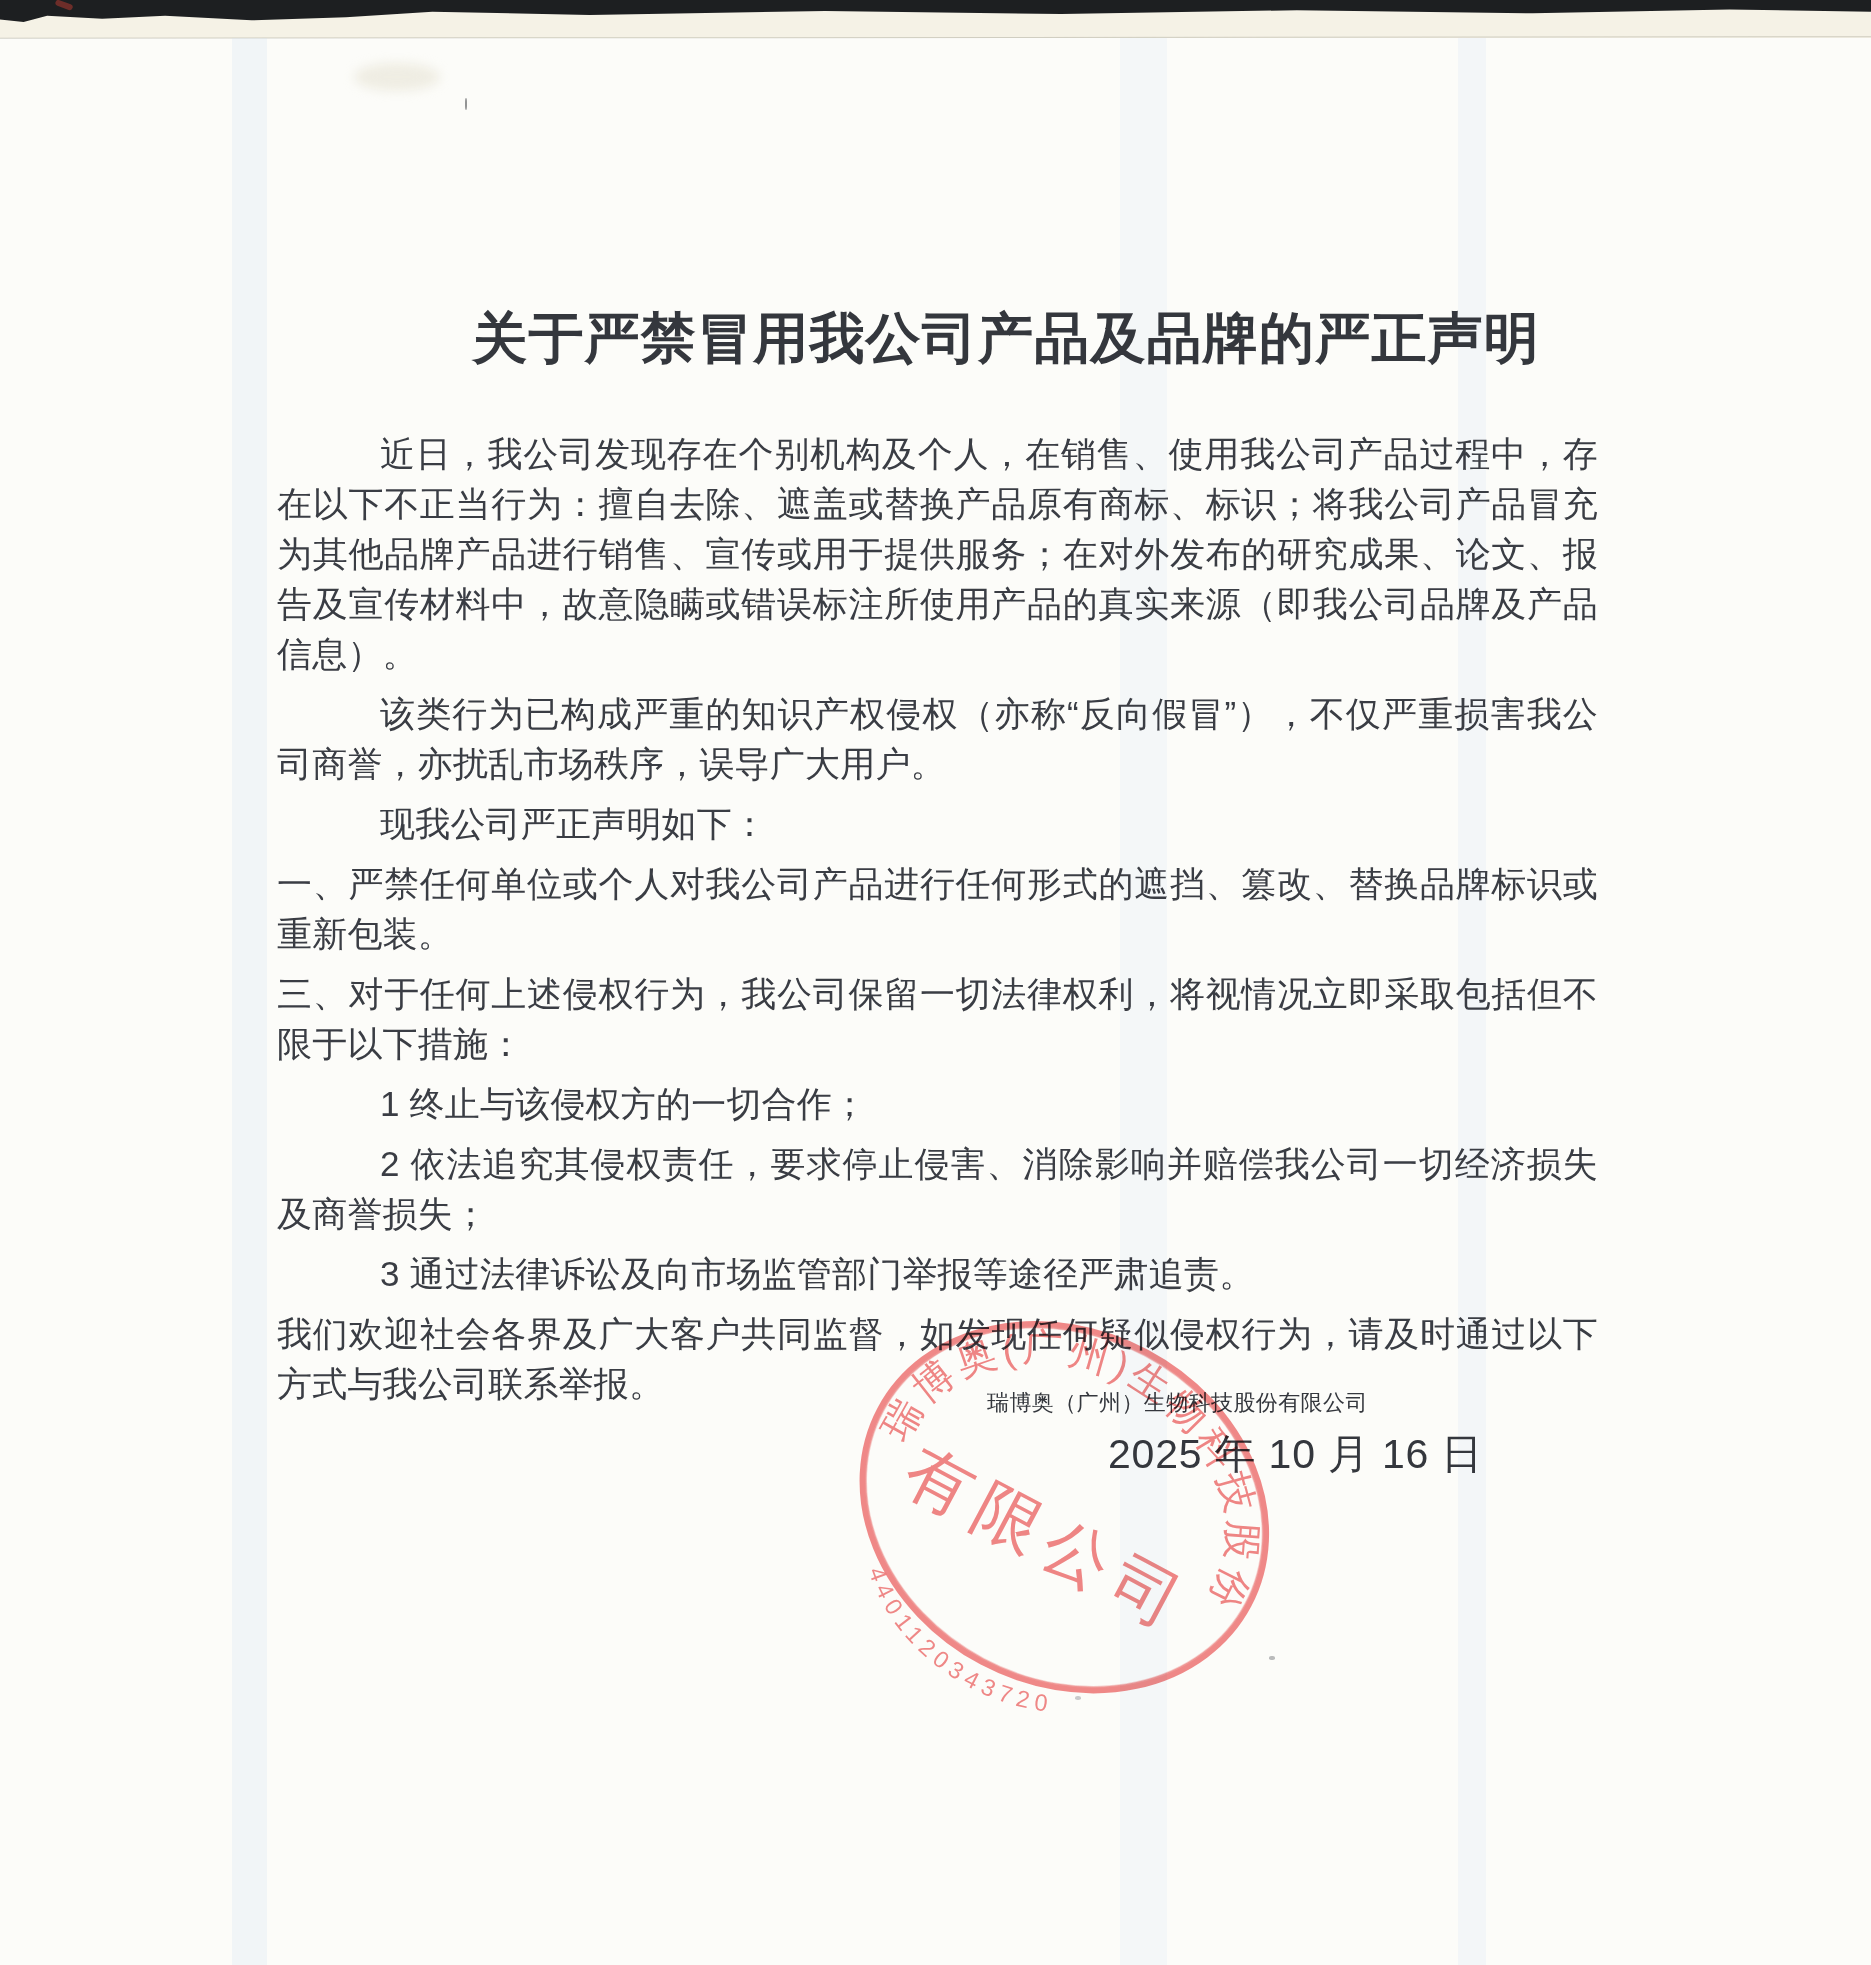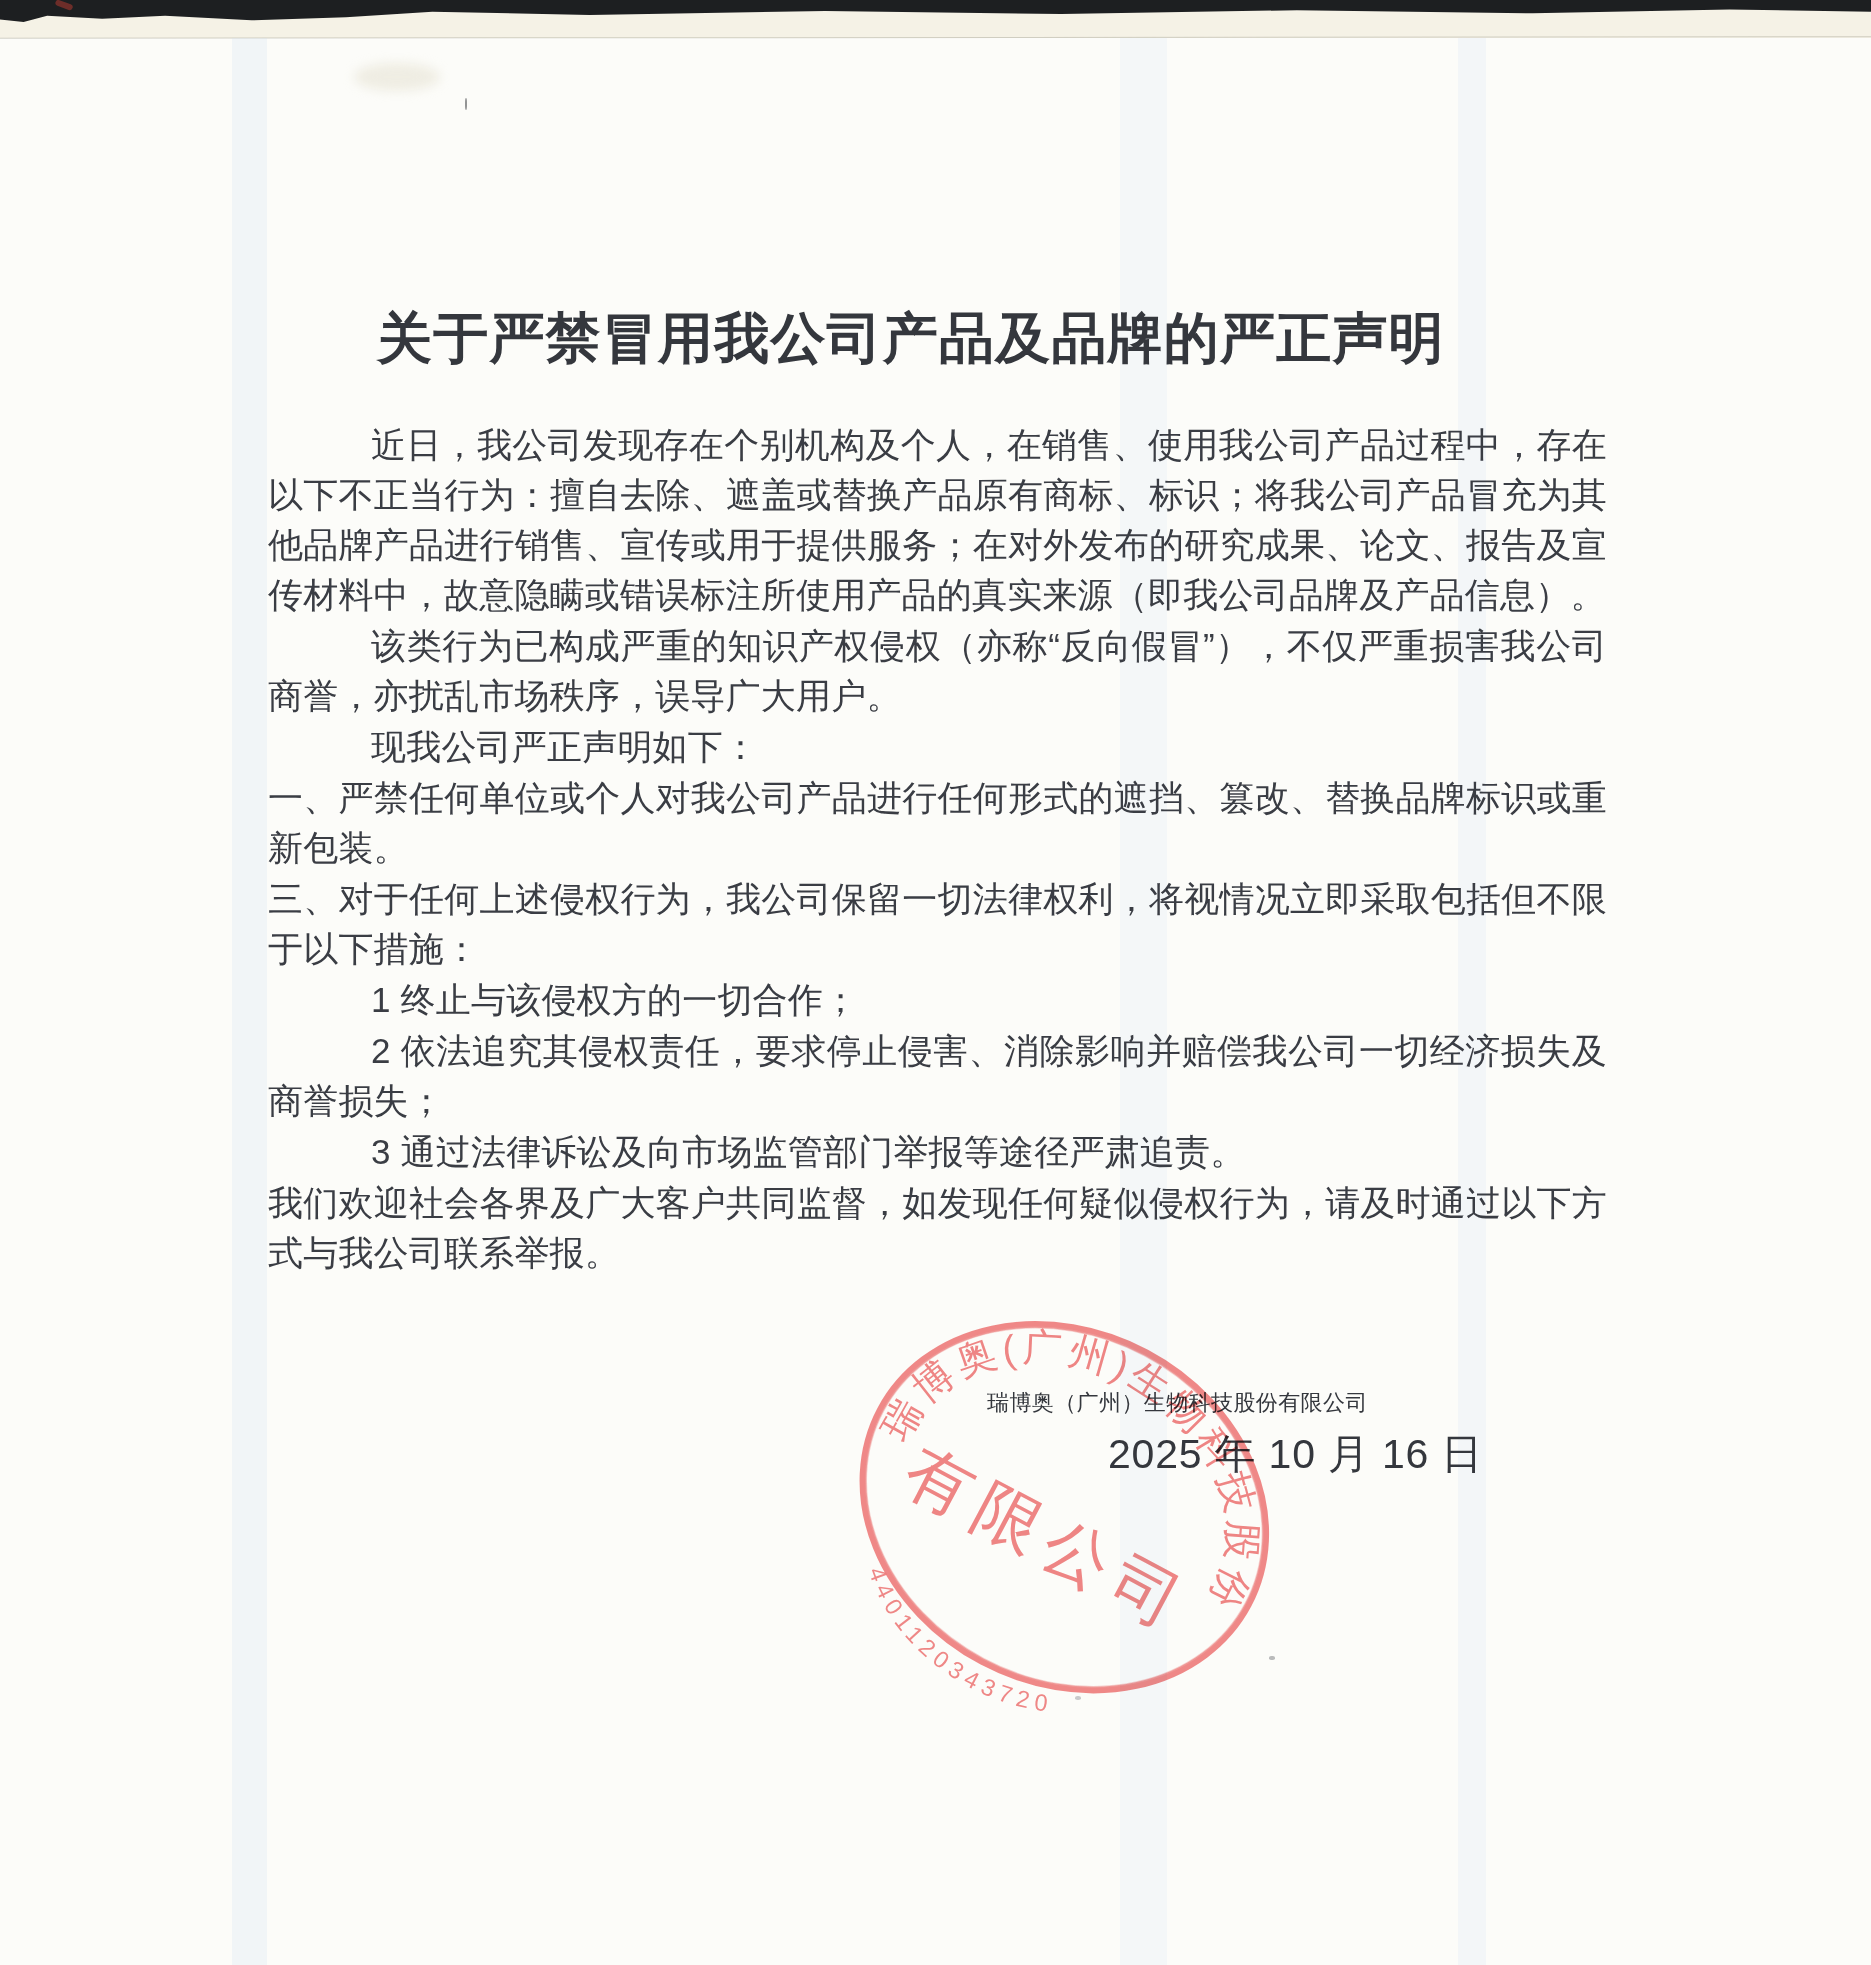--- a/index.html
+++ b/index.html
@@ -30,32 +30,32 @@
     transform:rotate(20deg);border-radius:3.1px;
   }
   
   .streak{position:absolute;top:38px;bottom:0;pointer-events:none;}
   .streak.s1{left:232px;width:35px;background:rgba(206,223,243,.22);}
   .streak.s2{left:1120px;width:47px;background:rgba(206,223,243,.16);}
   .streak.s3{left:1458px;width:27.5px;background:rgba(206,223,243,.18);}
 
   .title{
     position:absolute;top:302px;left:377px;width:1163px;
-    text-align:left;
+    text-align:right;
     font-size:55px;font-weight:700;letter-spacing:1.2px;
     color:#34373d;
     white-space:nowrap;
   }
   .content{
     position:absolute;left:267px;top:419px;width:1341px;
     font-size:35px;line-height:50px;letter-spacing:0.2px;
     color:#3a3d44;
     text-align:justify;
   }
-  .content p{margin:1px;padding:0;}
+  .content p{margin:10px;padding:0;}
   .content p.indent{text-indent:103px;}
 
   .sig-company{
     position:absolute;left:987px;top:1388px;
     font-size:22px;color:#34373d;letter-spacing:0.4px;white-space:nowrap;
   }
   .sig-date{
     position:absolute;left:1108px;top:1427px;
     font-size:41px;color:#34373d;letter-spacing:0.8px;white-space:nowrap;
   }

